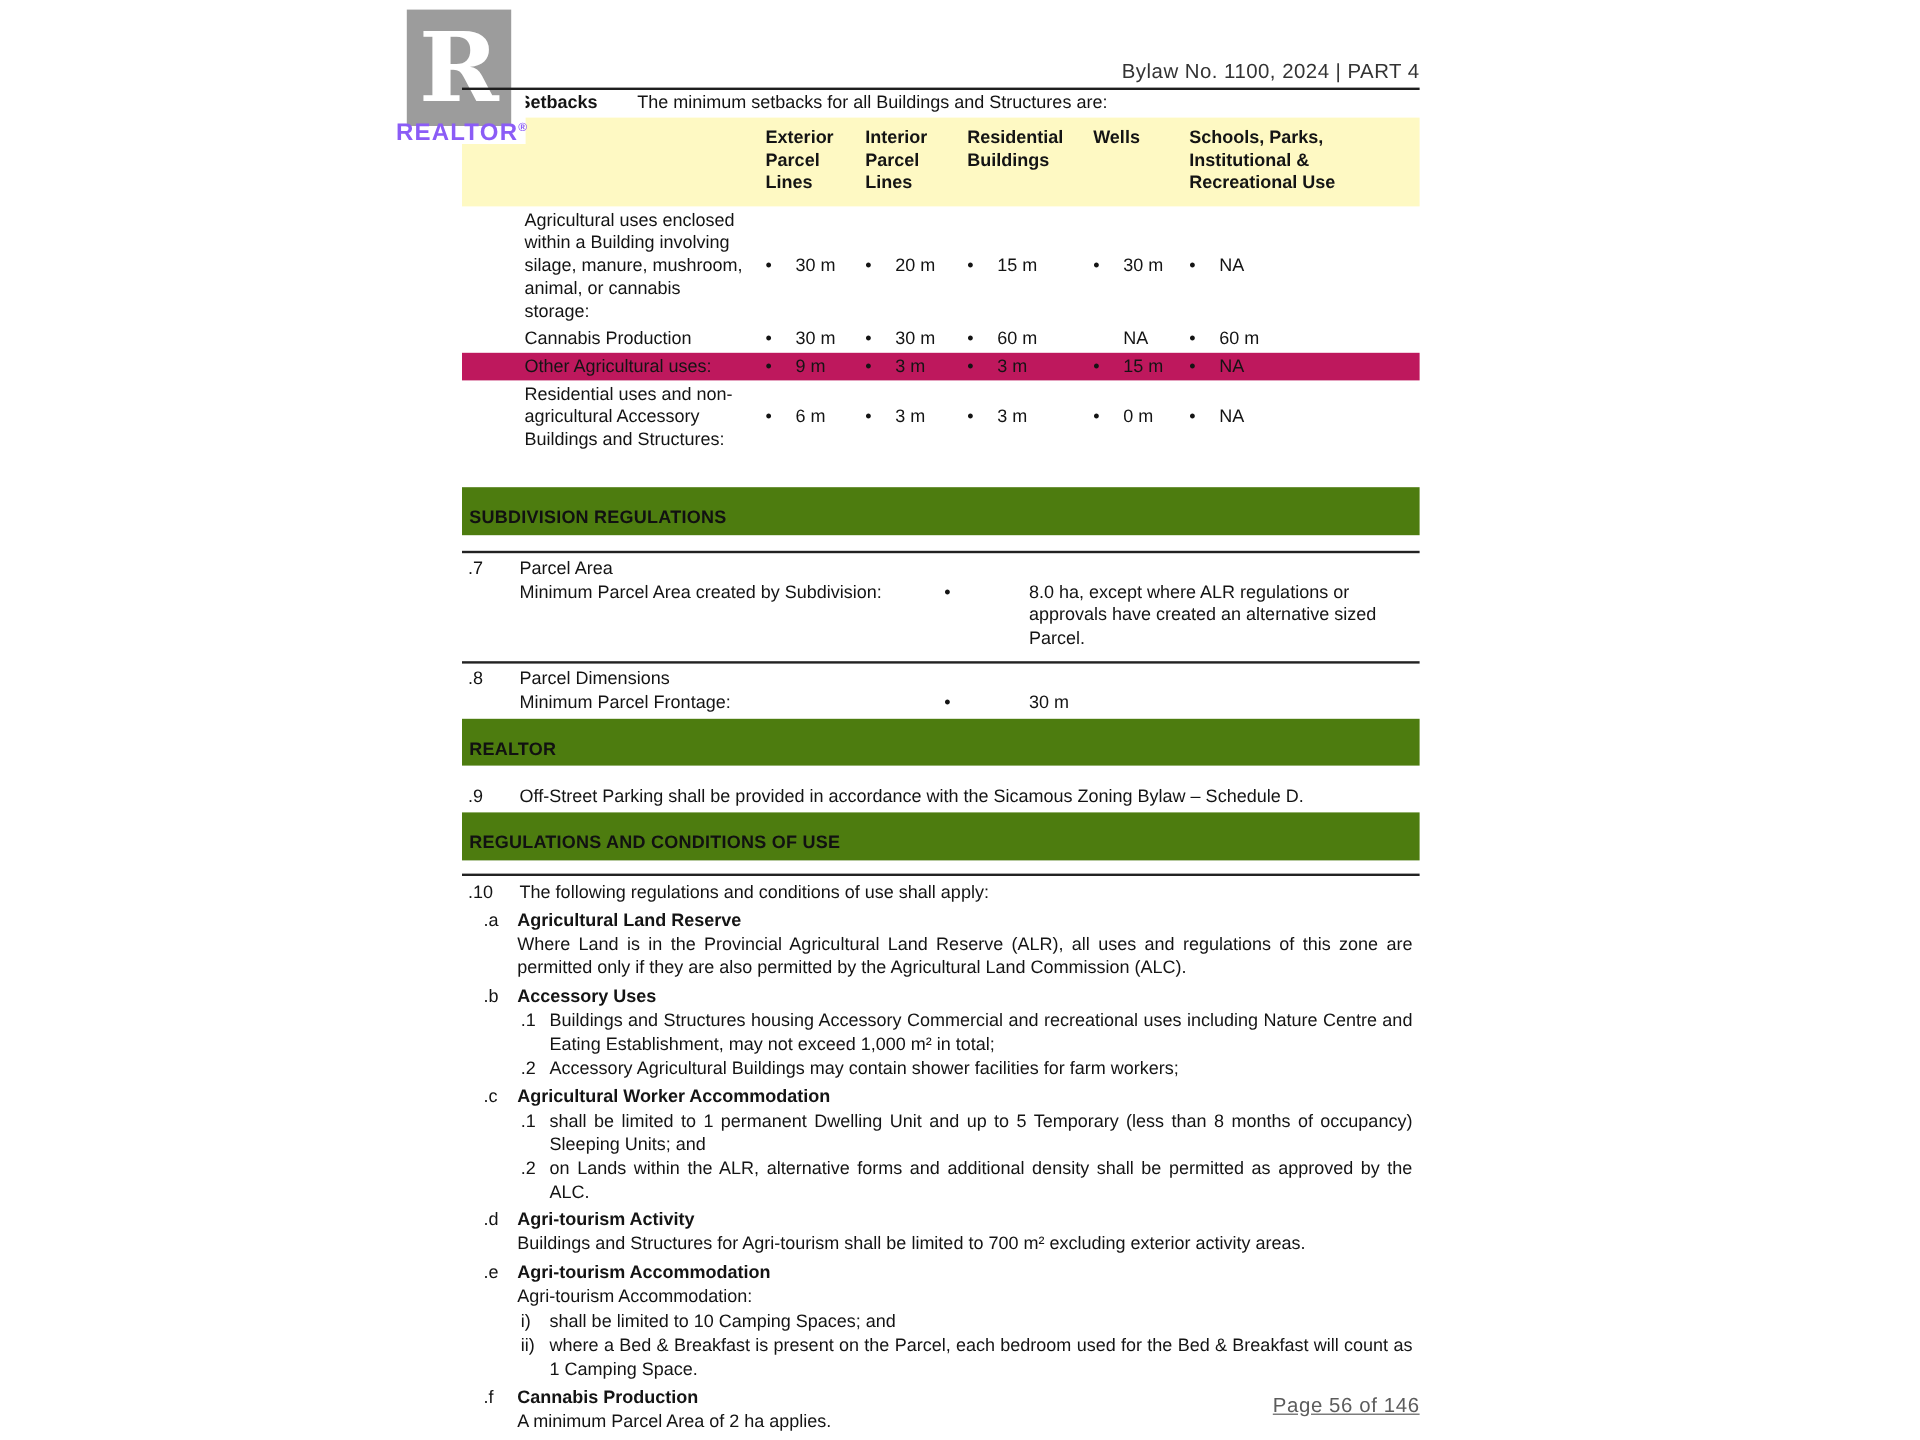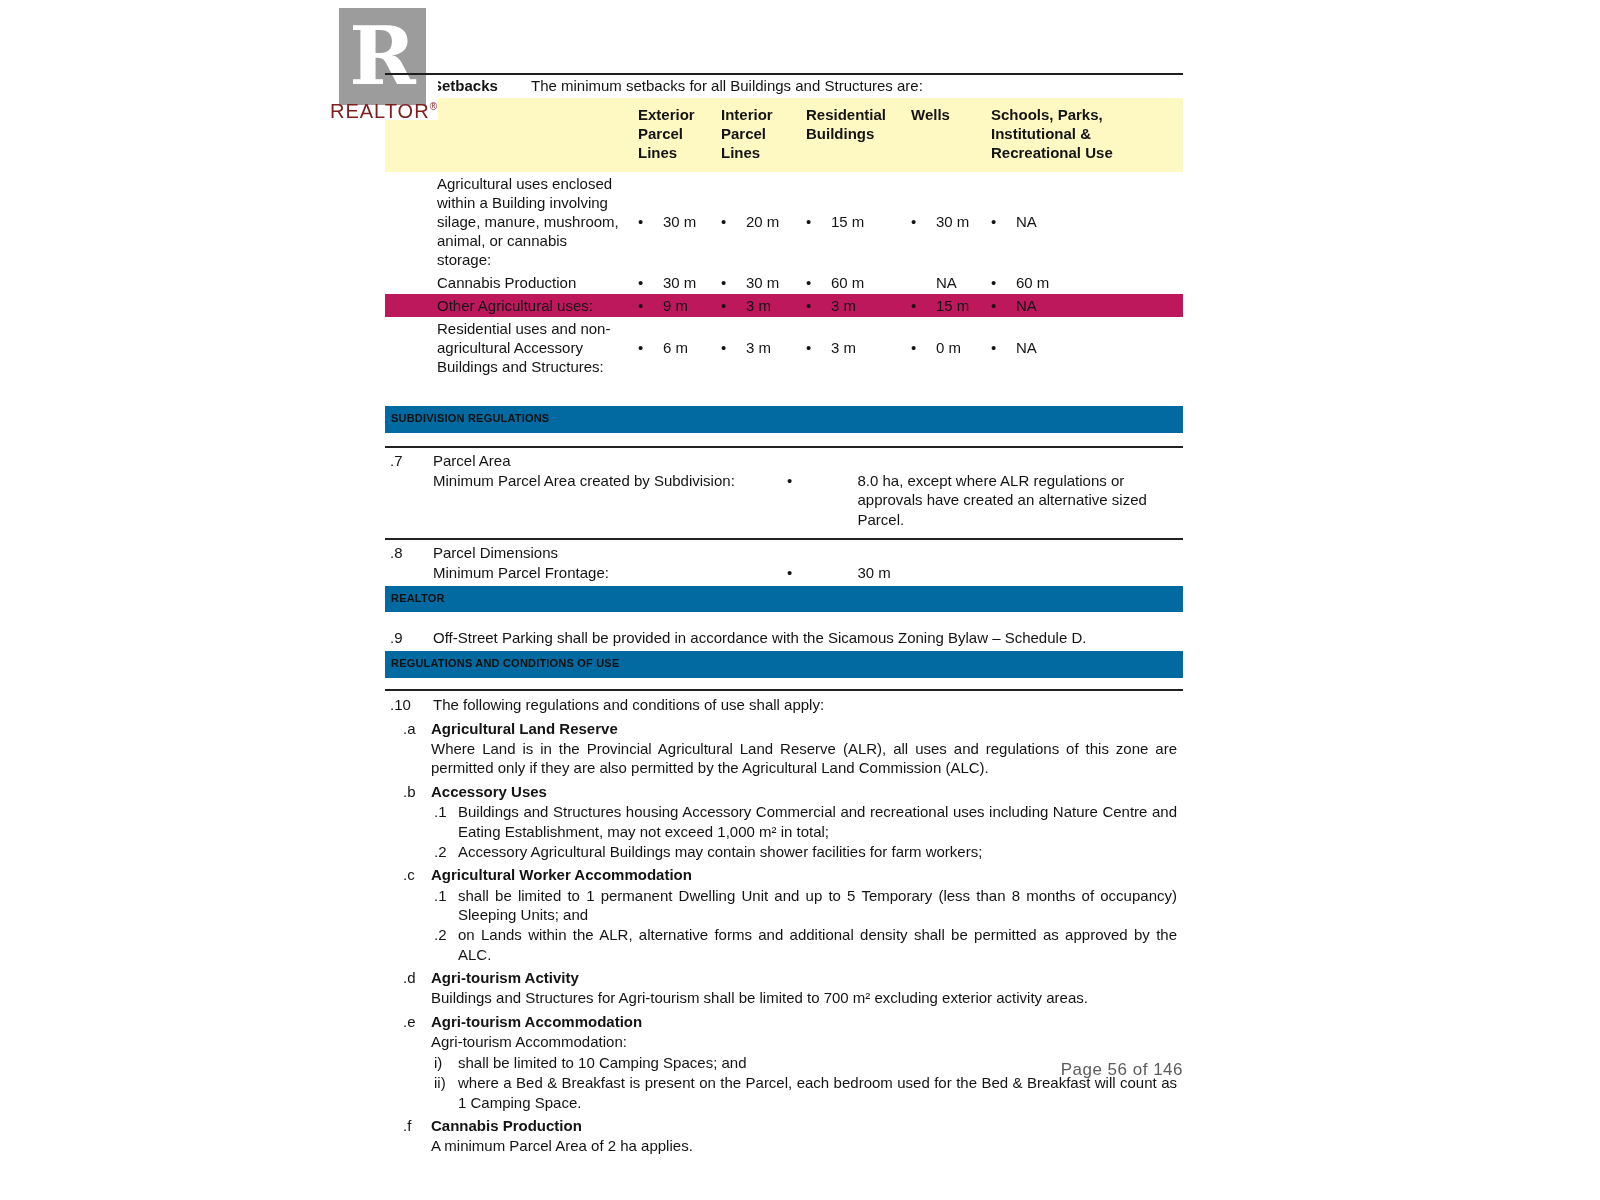--- a/index.html
+++ b/index.html
@@ -3,50 +3,50 @@
 <meta charset="utf-8">
 <style>
   html,body { margin:0; padding:0; background:#ffffff; }
   body { width:1600px; height:1200px; font-family:"Liberation Sans", sans-serif; color:#141414; }
   .page { position:relative; width:1600px; height:1200px; background:#fff; overflow:hidden; }
 
   
   .bylaw-header { position:absolute; top:50px; left:385px; width:798px; text-align:right;
                   font-size:17px; font-weight:500; color:#333; letter-spacing:0.4px; z-index:2; }
   .top-rule { position:absolute; top:73px; left:385px; width:798px; height:2px; background:#1e1e1e; z-index:6; }
-  .page-footer { position:absolute; top:1060px; left:385px; width:798px; text-align:right;
-                 font-size:17px; color:#5c5c5c; letter-spacing:0.5px; z-index:2; }
+  .page-footer { position:absolute; top:1162px; left:385px; width:798px; text-align:right;
+                 font-size:17px; color:#5c5c5c; letter-spacing:0.5px; z-index:2;text-decoration:underline; }
 
   
   .logo-wrap { position:absolute; left:330px; top:0; width:108px; height:120px; background:#fff; z-index:5; }
   .logo-square { position:absolute; left:9px; top:8px; width:87px; height:97px; background:#9c9c9c; text-align:center; }
   .logo-r { color:#fff; font-family:"DejaVu Serif", serif; font-weight:bold; font-size:80px; line-height:96px; }
-  .logo-word { position:absolute; left:0; top:100px; width:108px; color:#7f1d1d;
-               font-size:20px; letter-spacing:1px; font-weight:400; white-space:nowrap; }
+  .logo-word { position:absolute; left:0; top:100px; width:108px; color:#8b5cf6;
+               font-size:20px; letter-spacing:1px; font-weight:700; white-space:nowrap; }
   .logo-word sup { font-size:10px; }
 
   
   .content { position:absolute; left:385px; top:76px; width:798px; z-index:3; font-size:15px; line-height:19.5px; }
 
   .setbacks-head { display:flex; line-height:20px; position:relative; z-index:7; }
   .sb-num { width:47px; padding-left:6px; box-sizing:border-box; background:#fff; }
   .sb-title { font-weight:bold; width:99px; }
 
   .grid6 { display:grid; grid-template-columns:247px 83px 85px 105px 80px 198px; }
   .t-head { background:#fef9c3; padding:7px 0 10px 0; margin-top:2px; }
   .t-head .hcell { font-weight:bold; line-height:19px; padding-left:6px; }
   .t-row { padding:1px 0; }
   .t-row.shaded { background:#be185d; }
   .t-label { padding:1px 10px 1px 52px; line-height:19px; }
   .t-val { align-self:center; display:flex; padding-left:6px; }
   .dot { width:12px; }
   .v { margin-left:13px; }
 
-  .bar { background:#0369a1; font-weight:bold; font-size:11px; letter-spacing:0.2px;
-         padding:3px 0 4px 6px; color:#111; }
+  .bar { background:#4d7c0f; font-weight:bold; font-size:15px; letter-spacing:0.2px;
+         padding:16px 0 4px 6px; color:#111; }
   .bar-subdiv { margin-top:28px; }
   .rule { height:2px; background:#222222; }
   .rule-a { margin-top:13px; }
   .rule-b { margin-top:9px; }
   .rule-c { margin-top:11px; }
 
   .sec-row { display:flex; margin-top:3px; line-height:20px; }
   .sec-num { width:48px; padding-left:5px; box-sizing:border-box; }
   .sec-title { font-weight:normal; }
   .kv { display:flex; margin-left:48px; line-height:19.5px;gap:47px; }
@@ -65,20 +65,21 @@
   .item-body { margin:0 0 2px 46px; width:746px; text-align:justify; }
   .sub-row { display:flex; margin-left:49px; line-height:19.5px; margin-top:0.5px; }
   .sub-num { width:24px; }
   .sub-text { width:719px; text-align:justify; }
 </style>
 </head>
 <body>
 
 <div class="page">
 
+  <div class="bylaw-header">Bylaw No. 1100, 2024 | PART 4</div>
   <div class="top-rule"></div>
 
   <div class="logo-wrap">
     <div class="logo-square">
       <span class="logo-r">R</span>
     </div>
     <div class="logo-word"><span>REALTOR</span><sup>®</sup></div>
   </div>
 
   <div class="content">

